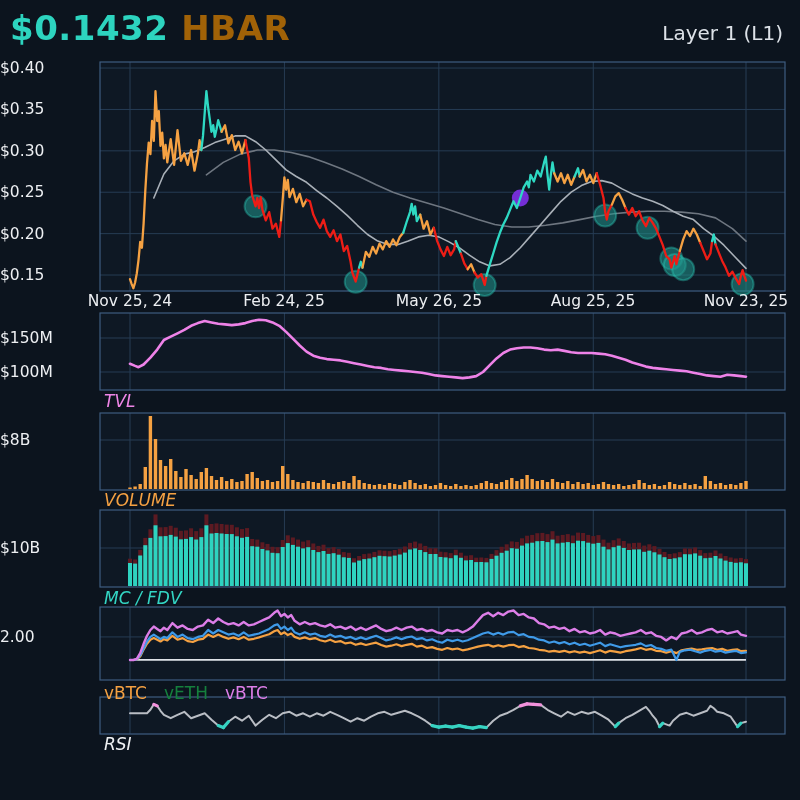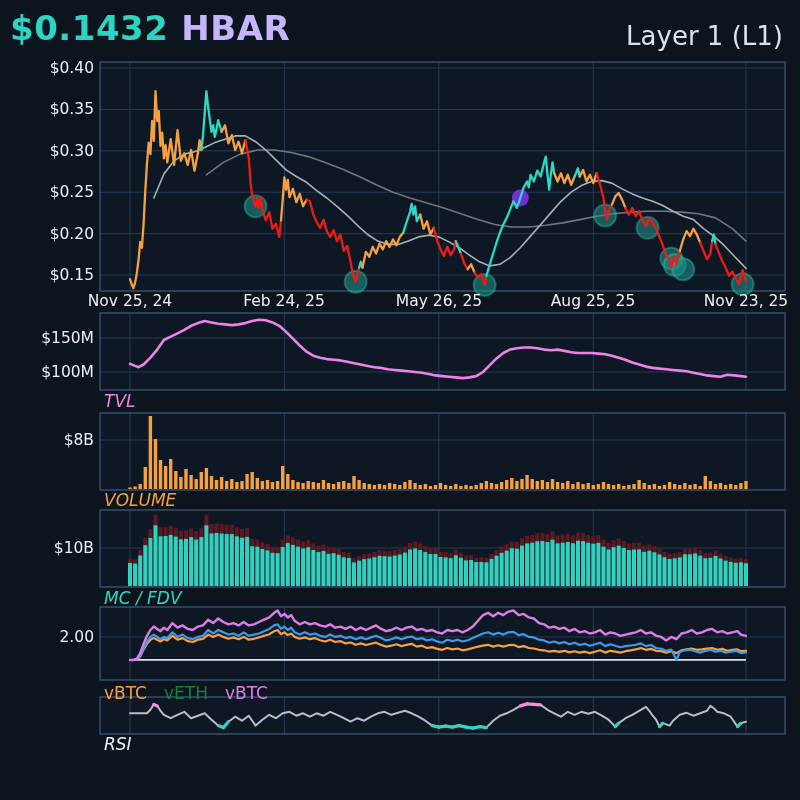--- a/index.html
+++ b/index.html
@@ -1,23 +1,23 @@
 <!DOCTYPE html>
 <html><head>
 <meta charset="utf-8">
 <style>
   html,body{margin:0;padding:0;background:#0c141e;width:800px;height:800px;overflow:hidden;
     font-family:"DejaVu Sans","Liberation Sans",sans-serif;}
   #stage{position:absolute;left:0;top:0;width:800px;height:632px;background:#0c141e;}
   #charts{position:absolute;left:0;top:0;}
   .hdr{position:absolute;left:10px;top:8px;display:flex;align-items:baseline;}
   .hdr .price{font-size:34px;font-weight:bold;color:#2dd4bf;letter-spacing:.5px;}
-  .hdr .sym{font-size:34px;font-weight:bold;color:#c4b5fd;margin-left:13px;letter-spacing:.5px;}
-  .hdr-right{position:absolute;right:17px;top:21px;font-size:26px;color:#dde2e8;text-align:center;}
-  .ylab{position:absolute;left:0;width:94px;text-align:right;font-size:15.5px;color:#edeff2;
+  .hdr .sym{font-size:34px;font-weight:bold;color:#a16207;margin-left:13px;letter-spacing:.5px;}
+  .hdr-right{position:absolute;right:17px;top:21px;font-size:20px;color:#dde2e8;text-align:center;}
+  .ylab{position:absolute;left:0;width:94px;text-align:left;font-size:15.5px;color:#edeff2;
     transform:translateY(-52%);white-space:nowrap;}
   .xlab{position:absolute;transform:translateX(-50%);top:292px;font-size:15.5px;color:#edeff2;white-space:nowrap;}
   .plab{position:absolute;left:104px;font-size:17px;white-space:nowrap;font-style:italic;}
   #lab-tvl{top:391px;color:#ee85e6;}
   #lab-vol{top:490px;color:#f5a142;}
   #lab-mc{top:588px;color:#33d6c4;}
   #lab-rsi{top:734px;color:#eef0f2;}
   #legend{position:absolute;left:104px;top:683px;display:flex;gap:17px;font-size:17px;}
   #legend .vbtc{color:#f5a142;text-align:center;} #legend .veth{color:#15803d;} #legend .vsol{color:#dd7ee8;}
   #brand{position:absolute;left:627px;top:743px;display:flex;align-items:flex-end;}

